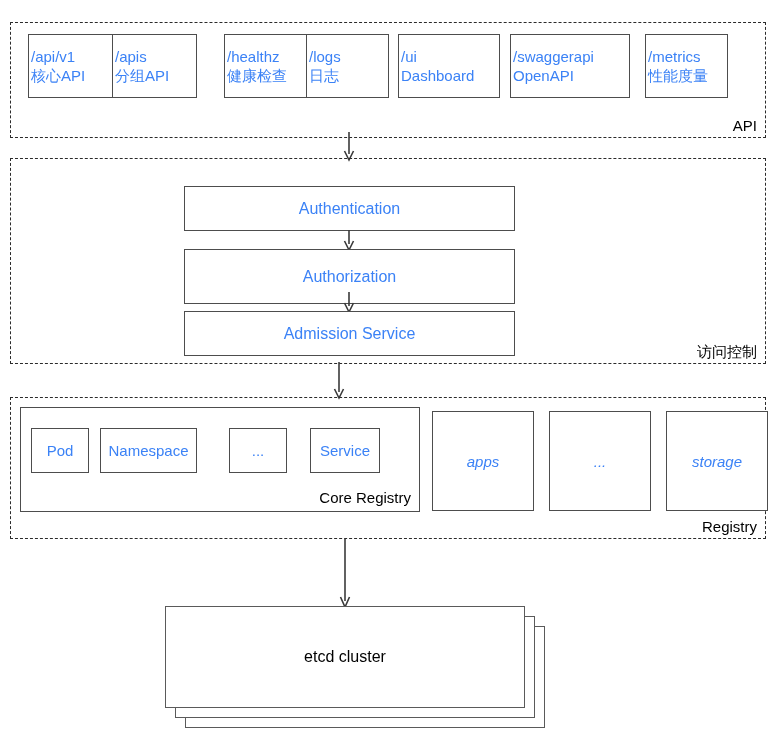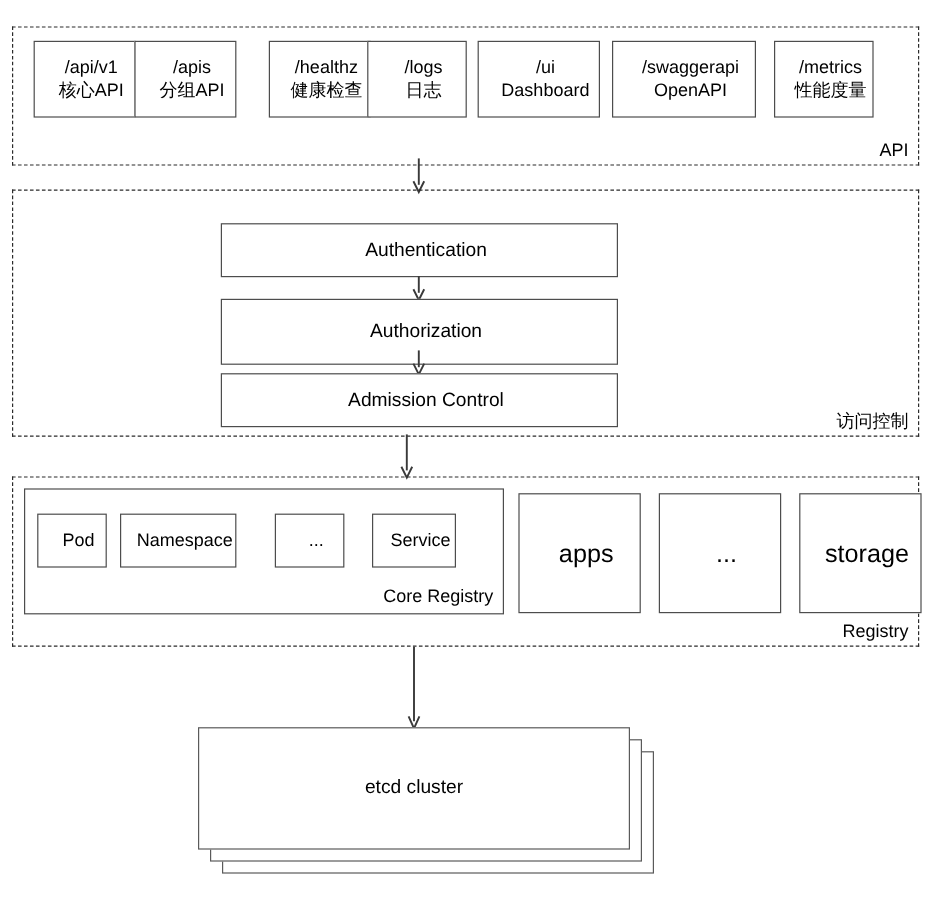--- a/index.html
+++ b/index.html
@@ -40,41 +40,40 @@
 
   
   .box {
     position: absolute;
     box-sizing: border-box;
     border: 1.6px solid #4d4d4d;
     background: #ffffff;
     display: flex;
     align-items: center;
     justify-content: center;
-    text-align: center;
+    text-align: left;
     font-size: 15px;
     line-height: 19px;
-    color: #000000;
-    padding-left: 11px;
+    color: #3b82f6;
   }
   .box .lines {
     display: block;
     width: 100%;
     padding: 0 2px;
     box-sizing: border-box;
   }
   .box .l1, .box .l2 {
     display: block;
     white-space: nowrap;
   }
 
   .api-box { font-size: 15px; }
   .ac-box  { font-size: 16px; }
   .kind-box { font-size: 15px; }
-  .grp-box { font-size: 21px; }
+  .grp-box { font-size: 15px; font-style: italic; }
 
   
   .core-registry {
     position: absolute;
     box-sizing: border-box;
     border: 1.6px solid #4d4d4d;
     background: #ffffff;
   }
   .core-registry-label {
     position: absolute;
@@ -193,21 +192,21 @@
   </div>
 
   <div class="arrow" style="left:340px; top:292px; width:20px; height:21px;">
     <svg width="20" height="21" viewBox="0 0 20 21">
       <line x1="9" y1="0" x2="9" y2="14" stroke="#3a3a3a" stroke-width="1.6"></line>
       <path d="M4.5,11 L9,20 L13.5,11" fill="none" stroke="#3a3a3a" stroke-width="1.6"></path>
     </svg>
   </div>
 
   <div class="box ac-box" style="left:184px; top:311px; width:331px; height:45px;">
-    <span>Admission Control</span>
+    <span>Admission Service</span>
   </div>
 
   <div class="arrow" style="left:330px; top:362px; width:20px; height:38px;">
     <svg width="20" height="38" viewBox="0 0 20 38">
       <line x1="9" y1="0" x2="9" y2="30" stroke="#3a3a3a" stroke-width="1.6"></line>
       <path d="M4.5,27 L9,36 L13.5,27" fill="none" stroke="#3a3a3a" stroke-width="1.6"></path>
     </svg>
   </div>
 
   <div class="group" id="registry-group" style="left:10px; top:397px; width:756px; height:142px;">

